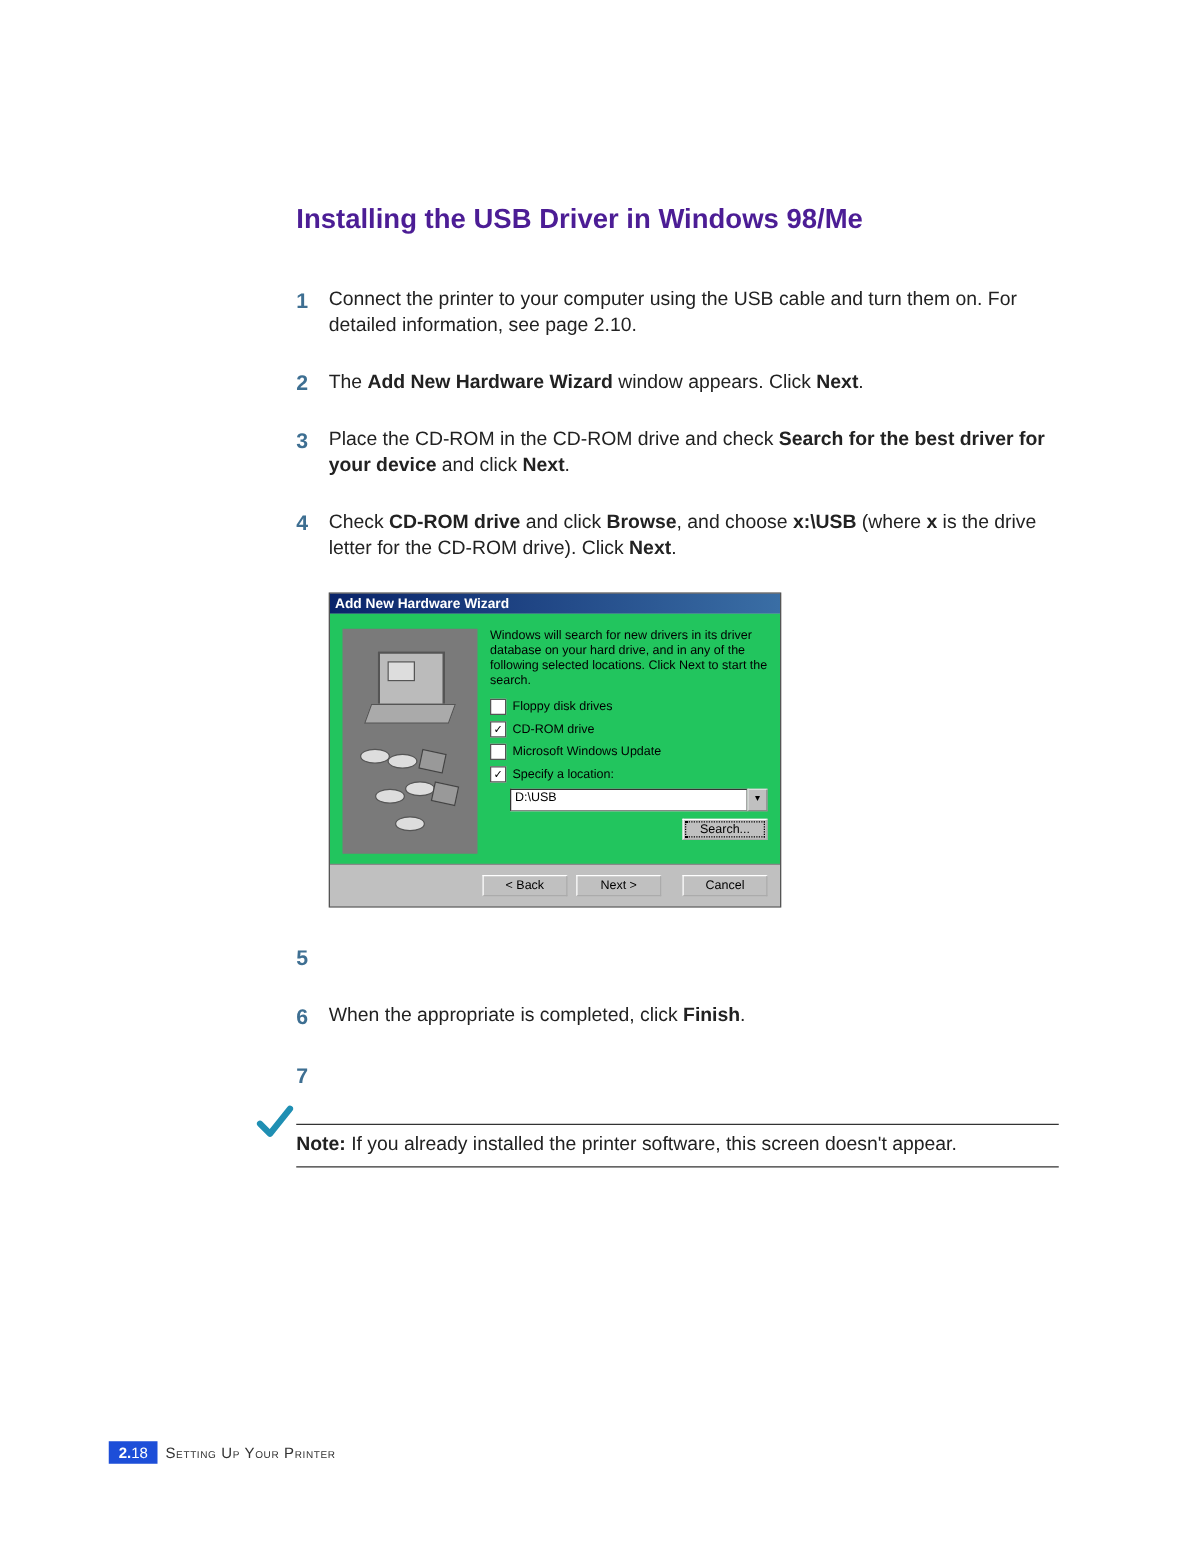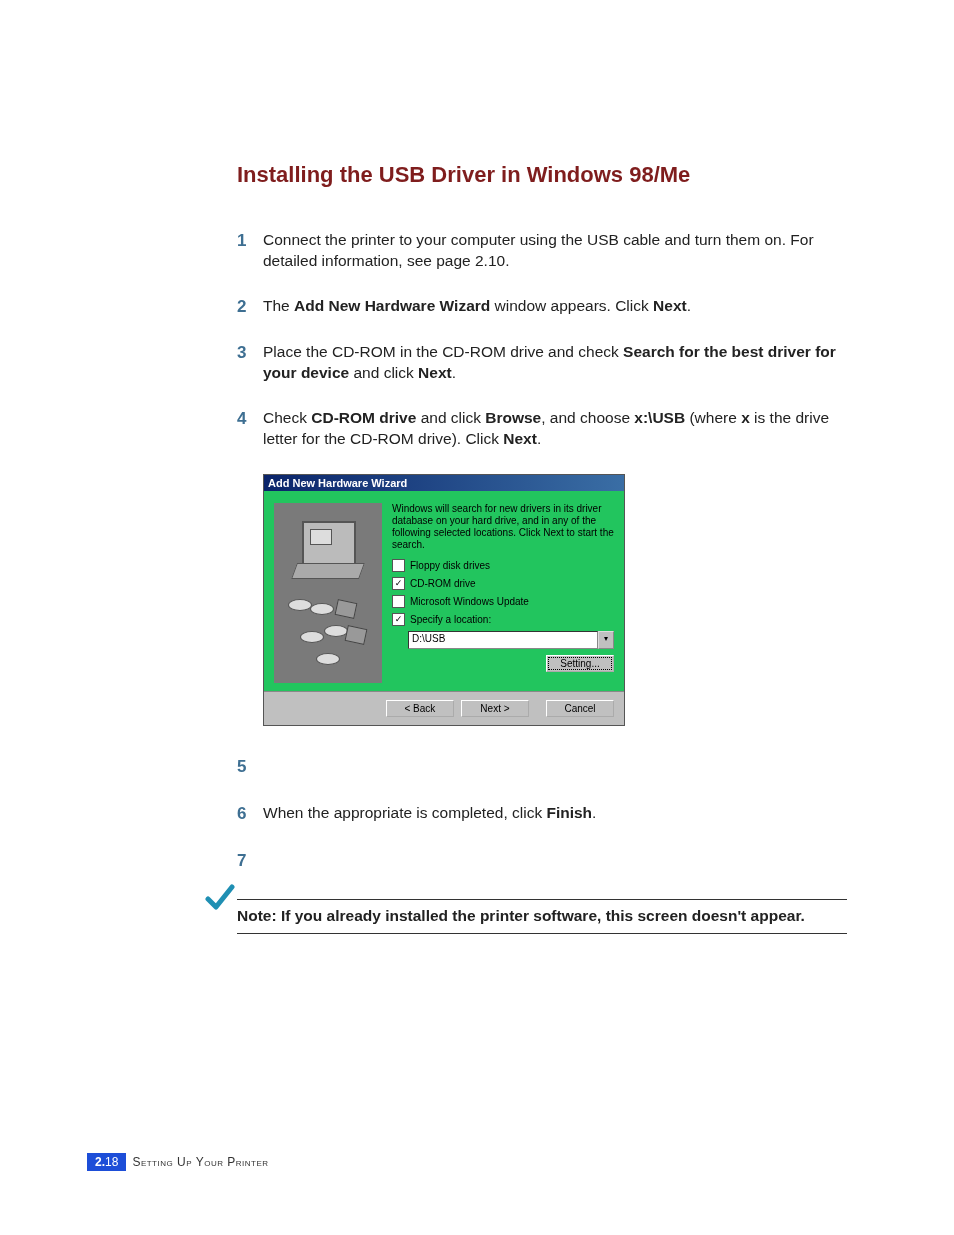--- a/index.html
+++ b/index.html
@@ -22,21 +22,21 @@
   }
   .content {
     position: absolute;
     left: 237px;
     top: 160px;
     width: 610px;
   }
   .heading {
     font-size: 22px;
     font-weight: bold;
-    color: #7f1d1d;
+    color: #4c1d95;
     line-height: 1.35;
     margin-bottom: 40px;
   }
   .step {
     display: flex;
     align-items: flex-start;
     margin-bottom: 24px;
     font-size: 15.5px;
     line-height: 1.35;
   }
@@ -184,21 +184,20 @@
   }
   .f1 { left: 62px; top: 98px; }
   .f2 { left: 72px; top: 124px; }
 
   
   .note-block {
     position: relative;
     margin-top: 26px;
     margin-left: -150px;
     width: 760px;
-    font-weight: bold;
   }
   .note-line-top, .note-line-bot {
     border-top: 1px solid #333;
     margin-left: 150px;
   }
   .note-text {
     margin-left: 150px;
     font-size: 15.5px;
     line-height: 1.35;
     padding: 6px 0;
@@ -297,21 +296,21 @@
           </div>
           <div class="wiz-row">
             <span class="wiz-check checked"></span>
             <span>Specify a location:</span>
           </div>
           <div class="wiz-input-row">
             <div class="wiz-input">D:\USB</div>
             <div class="wiz-drop">▾</div>
           </div>
           <div class="wiz-browse-row">
-            <span class="wiz-btn dotted">Setting...</span>
+            <span class="wiz-btn dotted">Search...</span>
           </div>
         </div>
       </div>
       <div class="wizard-footer">
         <span class="wiz-btn">&lt; Back</span>
         <span class="wiz-btn">Next &gt;</span>
         <span class="wiz-btn" style="margin-left:14px">Cancel</span>
       </div>
     </div>
 

